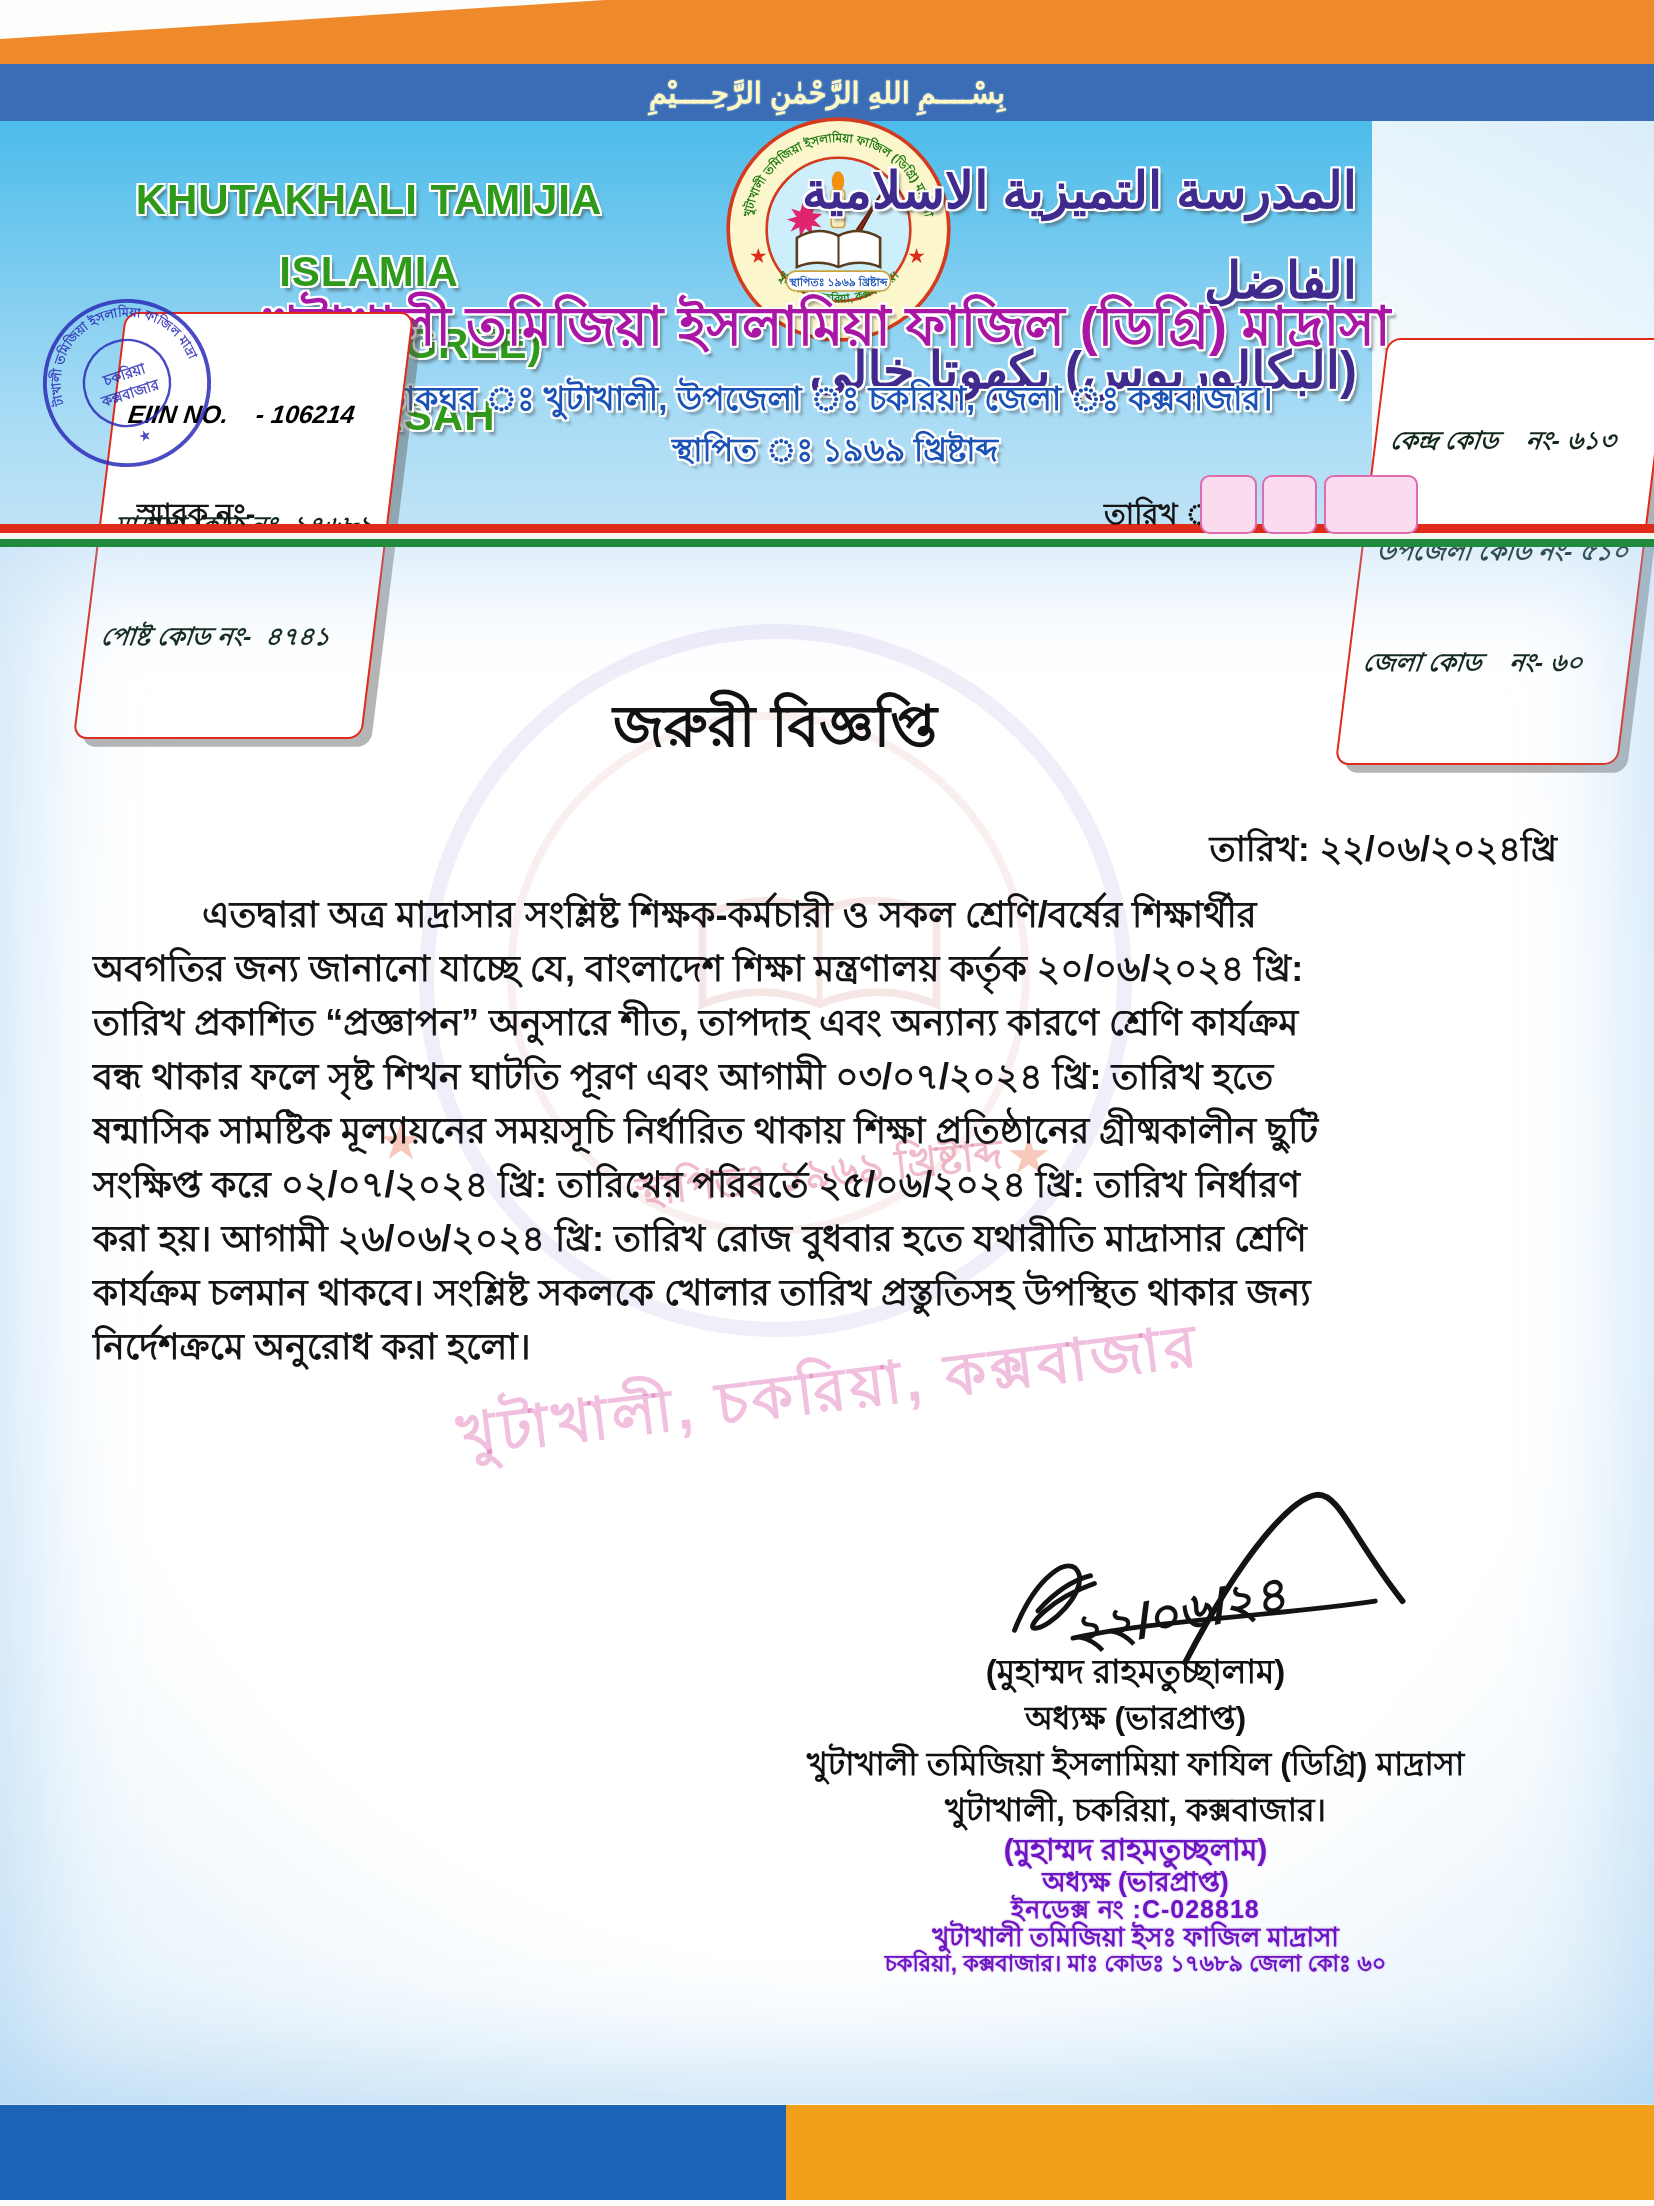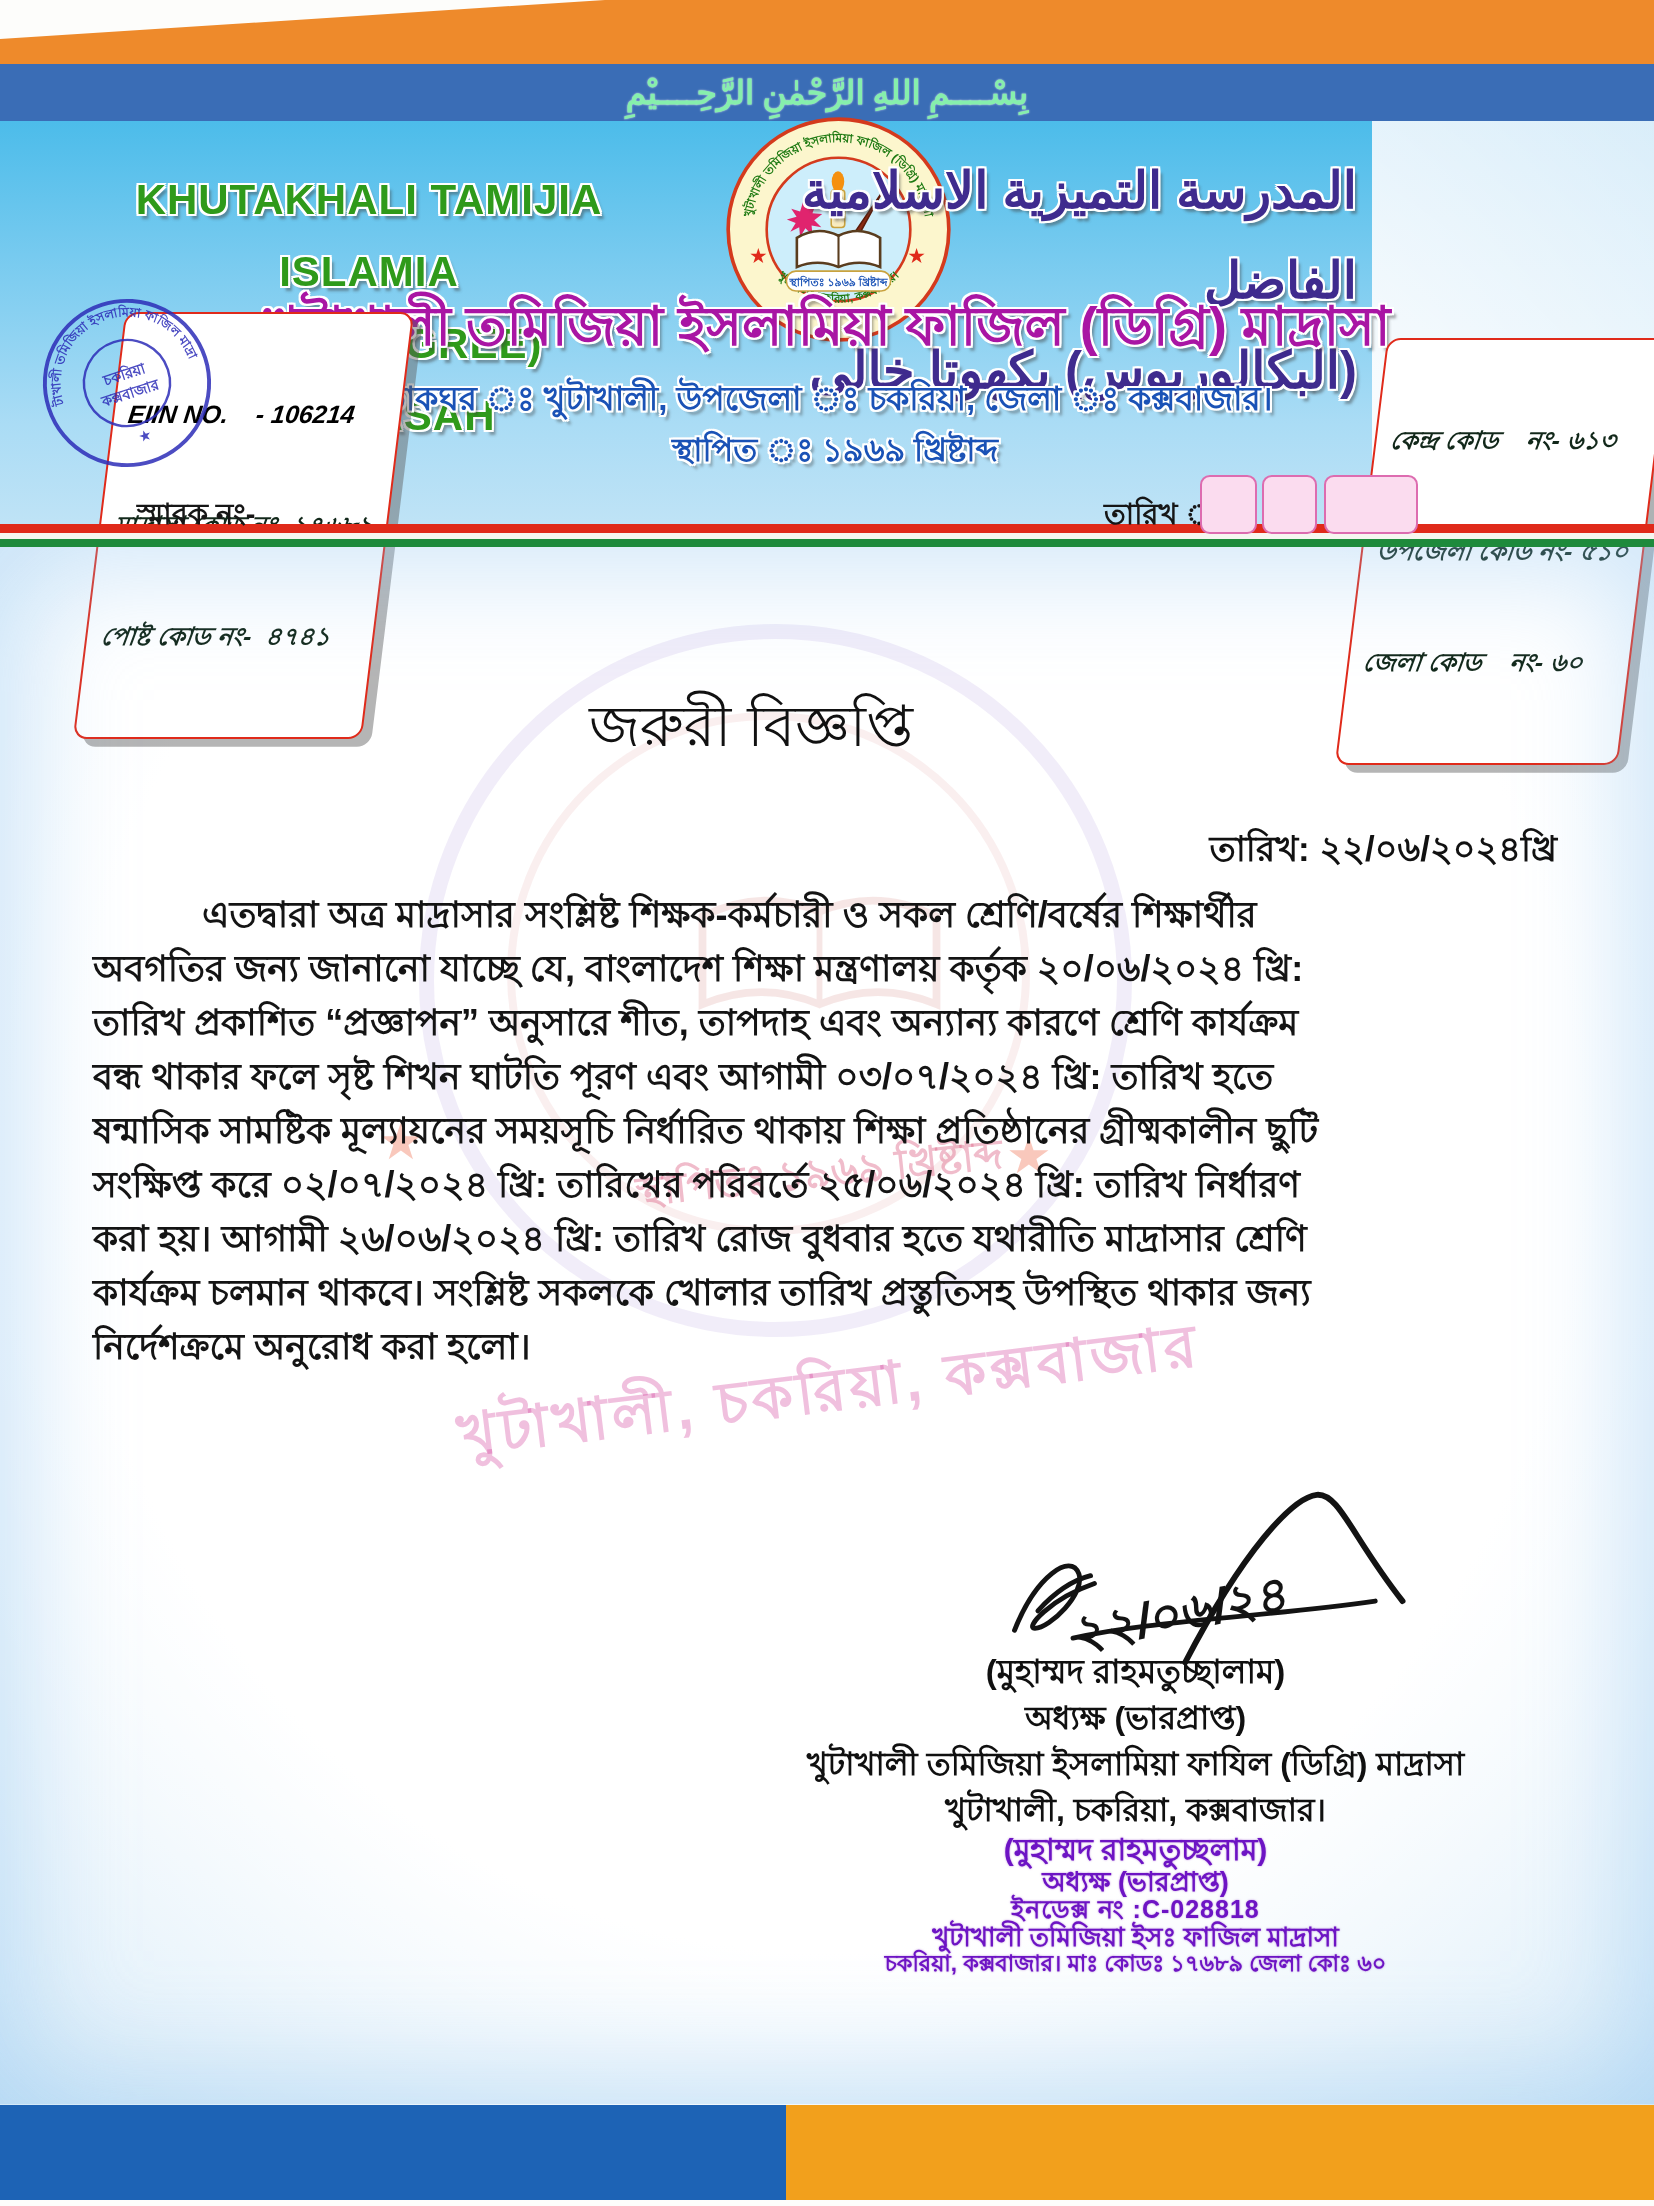--- a/index.html
+++ b/index.html
@@ -11,22 +11,22 @@
     font-family:"Liberation Sans", sans-serif;
     color:#1a1a1a;
   }
   .abs{position:absolute;}
   
   .band-orange{left:0;top:0;width:1654px;height:64px;background:#ee8a2b;}
   .corner-wedge{left:0;top:0;width:605px;height:39px;background:#fdfdfb;
     clip-path:polygon(0 0,100% 0,0 100%);}
   .band-blue{left:0;top:64px;width:1654px;height:57px;background:#3a6db6;
     display:flex;align-items:center;justify-content:center;}
-  .bismillah{color:#86efac;font-size:33px;font-weight:bold;letter-spacing:2px;
-    text-shadow:0 0 2px rgba(255,255,255,.8);font-family:Liberation Serif, serif;}
+  .bismillah{color:#fef9c3;font-size:29px;font-weight:bold;letter-spacing:2px;
+    text-shadow:0 0 2px rgba(255,255,255,.8);}
   
   .hdr{left:0;top:121px;width:1372px;height:403px;
     background:linear-gradient(180deg,#4cbcea 0%, #7fcdf0 40%, #aadcf5 75%, #bfe3f6 100%);}
   .outline-w{text-shadow:
      -2px 0 #fff, 2px 0 #fff, 0 -2px #fff, 0 2px #fff,
      -2px -2px #fff, 2px 2px #fff, -2px 2px #fff, 2px -2px #fff,
      3.9px 4.9px 2.9px rgba(60,60,60,.45);}
   .en-title{left:86px;top:43px;width:566px;text-align:center;
     color:#2f9a1a;font-size:42px;font-weight:bold;letter-spacing:1px;line-height:72px;}
   .ar-title{right:15px;top:25px;width:683px;direction:rtl;
@@ -66,21 +66,21 @@
   .wm-star1{left:378px;top:1112px;}
   .wm-star2{left:1006px;top:1126px;}
   .wm-estd{left:527px;top:1141px;width:585px;text-align:center;
     color:rgba(220,95,130,.42);font-size:41px;font-weight:bold;transform:rotate(-6deg);}
   .wm-place{left:390px;top:1346px;width:878px;text-align:center;
     color:rgba(205,45,145,.30);font-size:59px;font-weight:bold;transform:rotate(-7deg);
     letter-spacing:3.9px;}
   .wm-book{left:683px;top:858px;opacity:.14;}
   
   .notice-title{left:0;top:683px;width:1502px;text-align:center;
-    font-size:57px;font-weight:normal;color:#111;}
+    font-size:57px;font-weight:bold;color:#111;padding-left:24px;}
   .notice-date{left:0;top:822px;width:1557px;text-align:right;
     font-size:35px;font-weight:600;color:#111;}
   .para{left:93px;top:888px;width:1478px;font-size:36px;font-weight:600;
     line-height:54px;color:#141414;}
   .para .ln{white-space:nowrap;}
   .para .ln.first{text-indent:109px;}
   
   .sig{left:956px;top:1482px;width:507px;height:205px;}
   .sig-date{left:1073px;top:1576px;font-size:49px;font-weight:bold;color:#131313;
     transform:rotate(-11deg) skewX(-8deg);}

